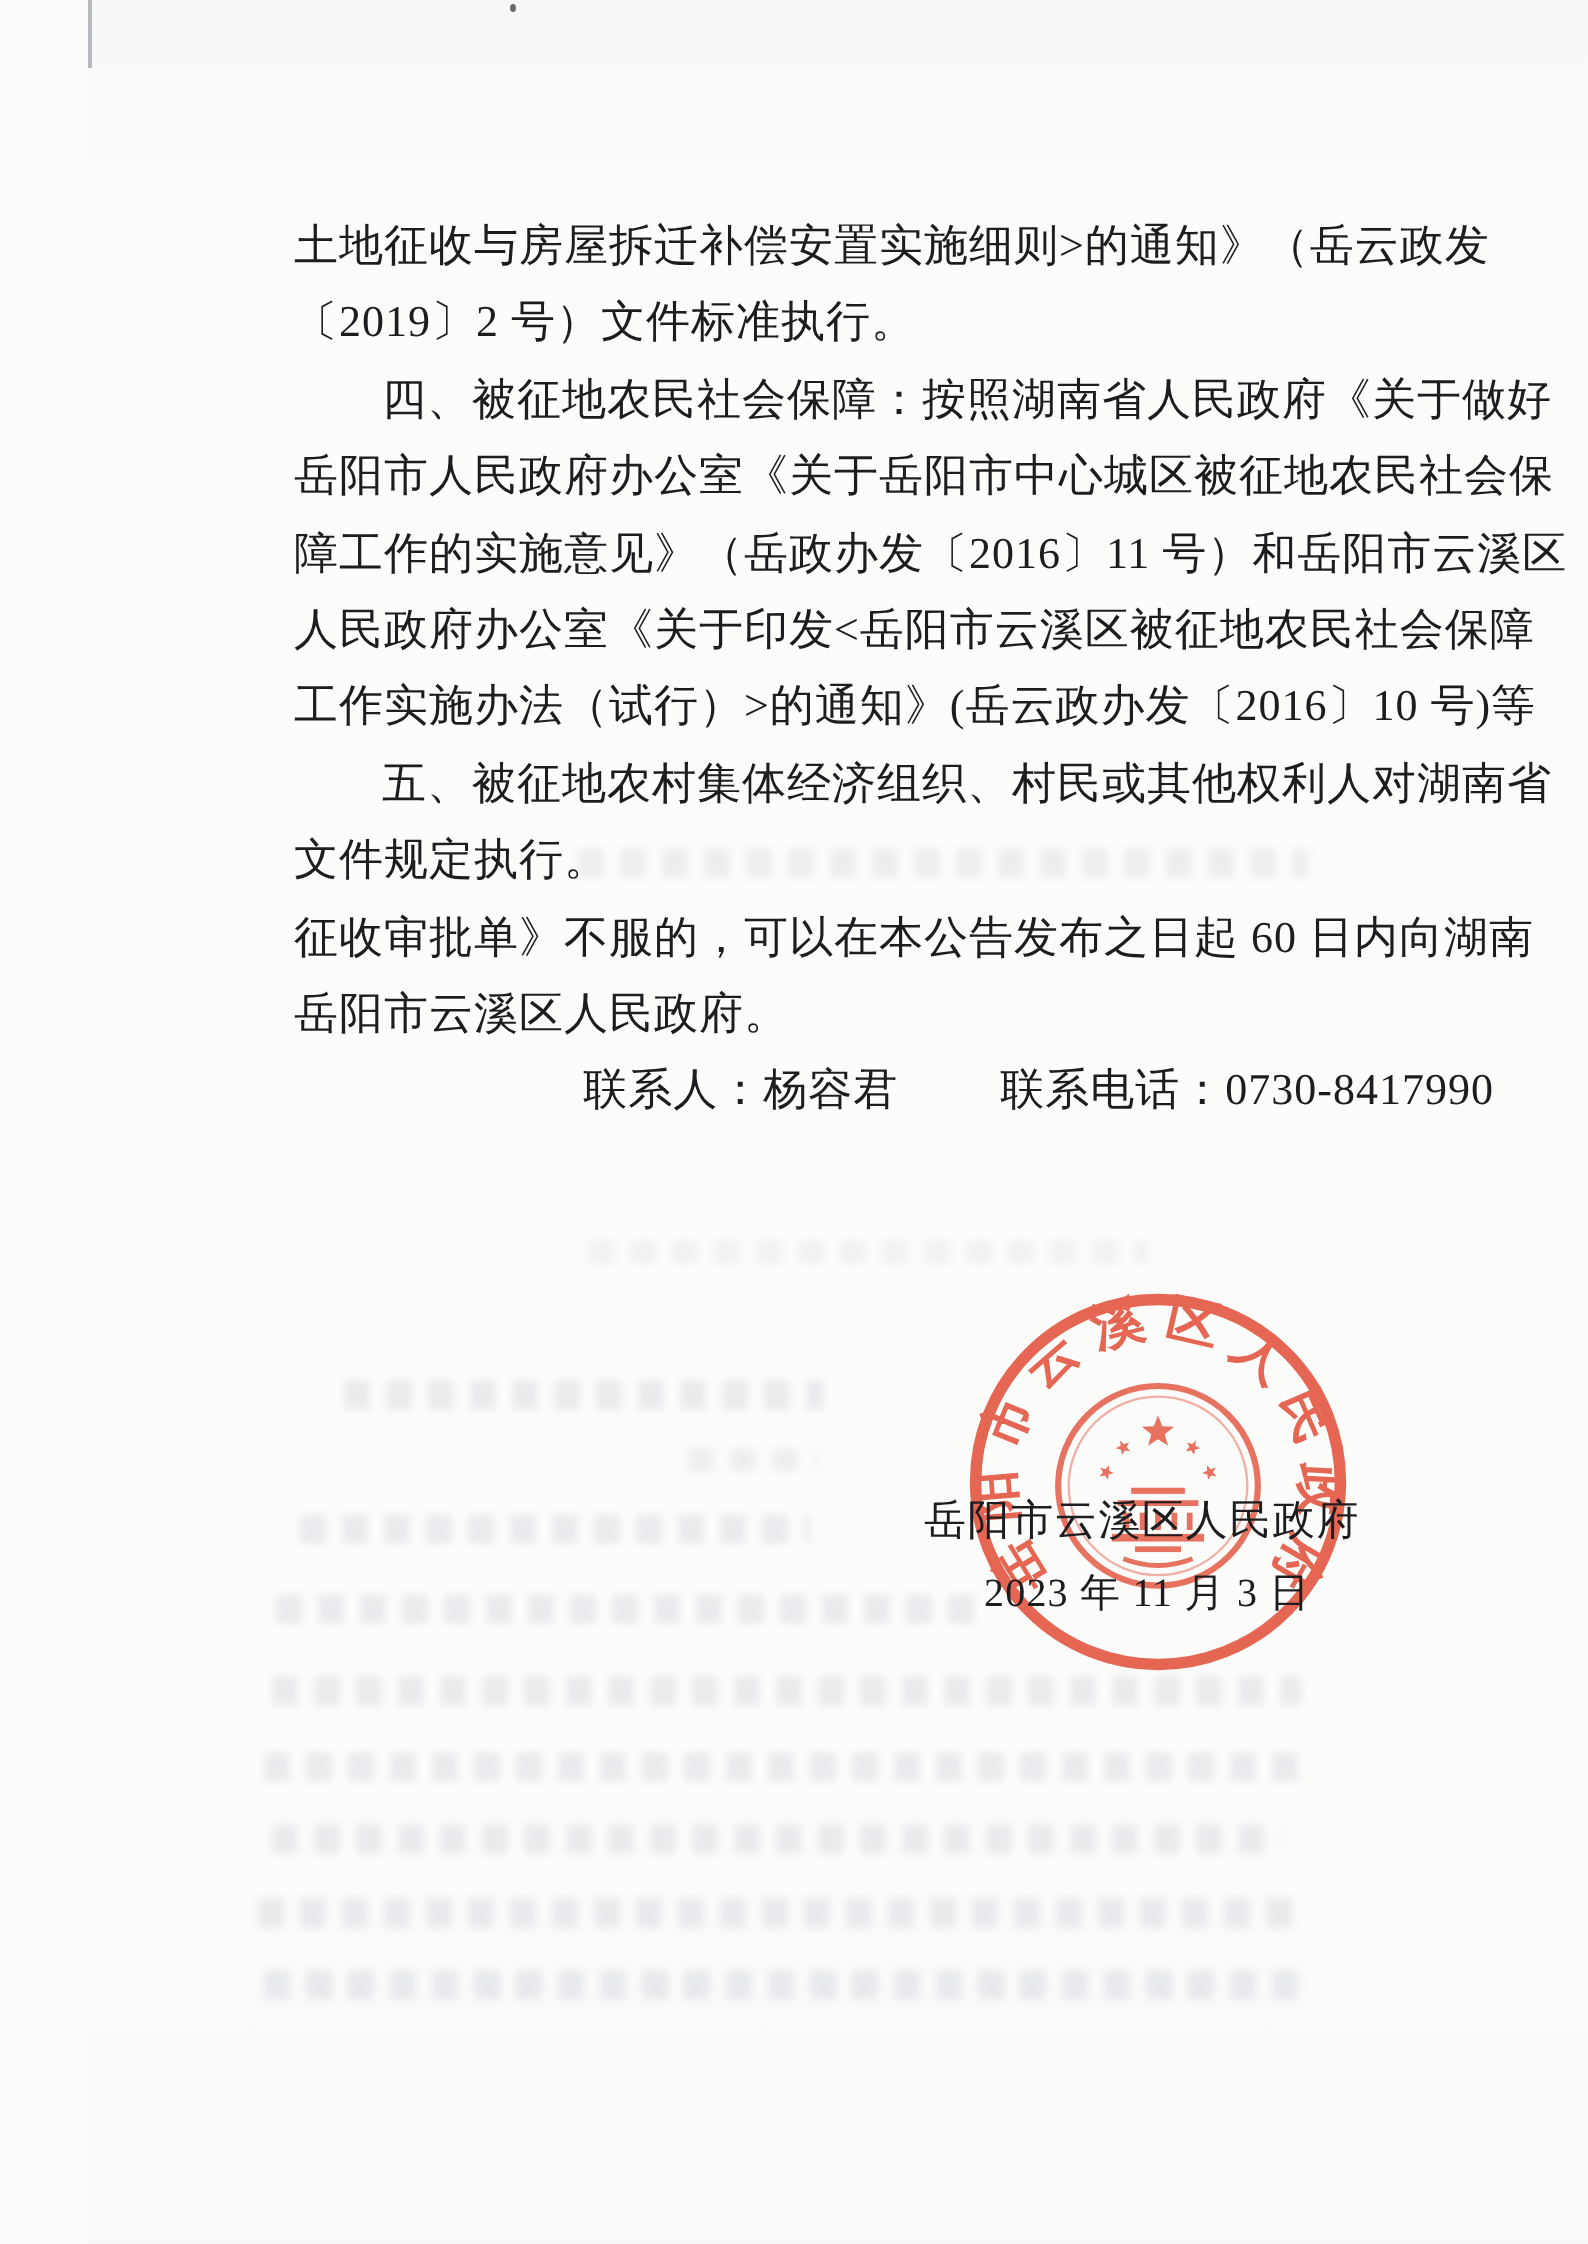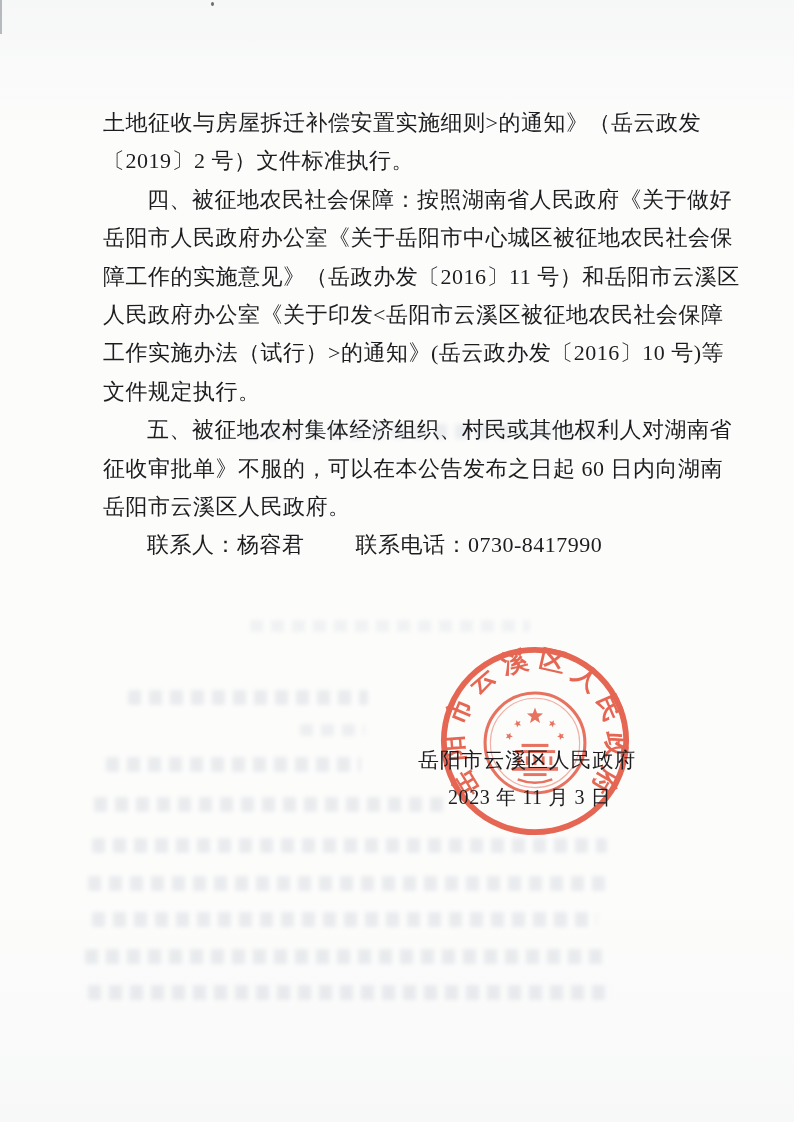--- a/index.html
+++ b/index.html
@@ -4,36 +4,36 @@
 <style>
   html,body{margin:0;padding:0;}
   body{
     width:794px;height:1122px;
     background:#fcfcfb;
     font-family:"Liberation Serif","DejaVu Serif",serif;
     color:#1d1d20;
     position:relative;
     overflow:hidden;
   }
-  .page{position:absolute;inset:0;}
+  .page{position:absolute;inset:0;margin-left:44px;}
   
   .page::before{
     content:"";position:absolute;inset:0;
     background:linear-gradient(180deg, rgba(230,233,238,.25) 0%, rgba(255,255,255,0) 12%, rgba(255,255,255,0) 80%, rgba(232,235,240,.22) 100%);
     pointer-events:none;
   }
   .body-lines{
     position:absolute;left:103px;top:104px;width:600px;z-index:3;
   }
   .line{
     height:38.4px;line-height:38.4px;
     font-size:22px;letter-spacing:.5px;
     white-space:nowrap;
   }
-  .line.indent{padding-left:44px;}
+  .line.indent{padding-left:44px;text-align:right;}
   .signature{
     position:absolute;left:418px;top:746px;width:220px;
     font-size:21px;letter-spacing:.8px;line-height:28px;
     z-index:4;white-space:nowrap;
   }
   .issue-date{
     position:absolute;left:448px;top:784px;width:190px;
     font-size:20px;letter-spacing:.6px;line-height:26px;
     z-index:4;white-space:nowrap;
   }
@@ -77,22 +77,22 @@
   <div class="bleed" style="left:88px;top:985px;width:518px"></div>
 
   <div class="body-lines">
       <div class="line">土地征收与房屋拆迁补偿安置实施细则&gt;的通知》（岳云政发</div>
       <div class="line">〔2019〕2 号）文件标准执行。</div>
       <div class="line indent">四、被征地农民社会保障：按照湖南省人民政府《关于做好</div>
       <div class="line">岳阳市人民政府办公室《关于岳阳市中心城区被征地农民社会保</div>
       <div class="line">障工作的实施意见》（岳政办发〔2016〕11 号）和岳阳市云溪区</div>
       <div class="line">人民政府办公室《关于印发&lt;岳阳市云溪区被征地农民社会保障</div>
       <div class="line">工作实施办法（试行）&gt;的通知》(岳云政办发〔2016〕10 号)等</div>
+      <div class="line indent">五、被征地农村集体经济组织、村民或其他权利人对湖南省</div>
       <div class="line">文件规定执行。</div>
-      <div class="line indent">五、被征地农村集体经济组织、村民或其他权利人对湖南省</div>
       <div class="line">征收审批单》不服的，可以在本公告发布之日起 60 日内向湖南</div>
       <div class="line">岳阳市云溪区人民政府。</div>
       <div class="line indent">联系人：杨容君　　 联系电话：0730-8417990</div>
     </div>
 
   <svg class="seal" viewBox="0 0 200 200" aria-hidden="true">
     <defs>
       <path id="seal-arc" d="M 46.3,153.7 A 76,76 0 1 1 153.7,153.7" fill="none"></path>
       <path id="star" d="M0,-8 L2,-2.75 7.6,-2.5 3.2,1.05 4.7,6.5 0,3.4 -4.7,6.5 -3.2,1.05 -7.6,-2.5 -2,-2.75 Z"></path>
     </defs>

